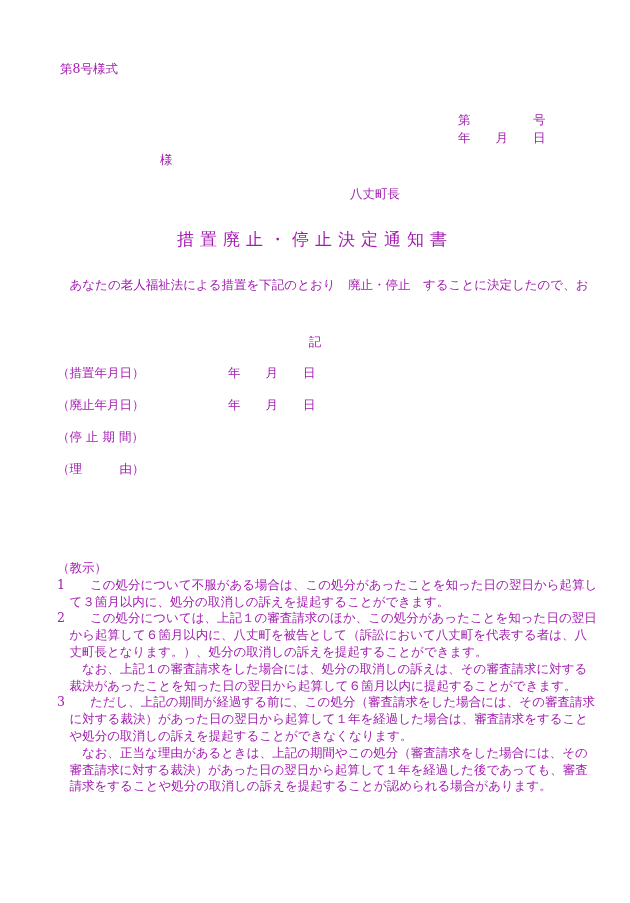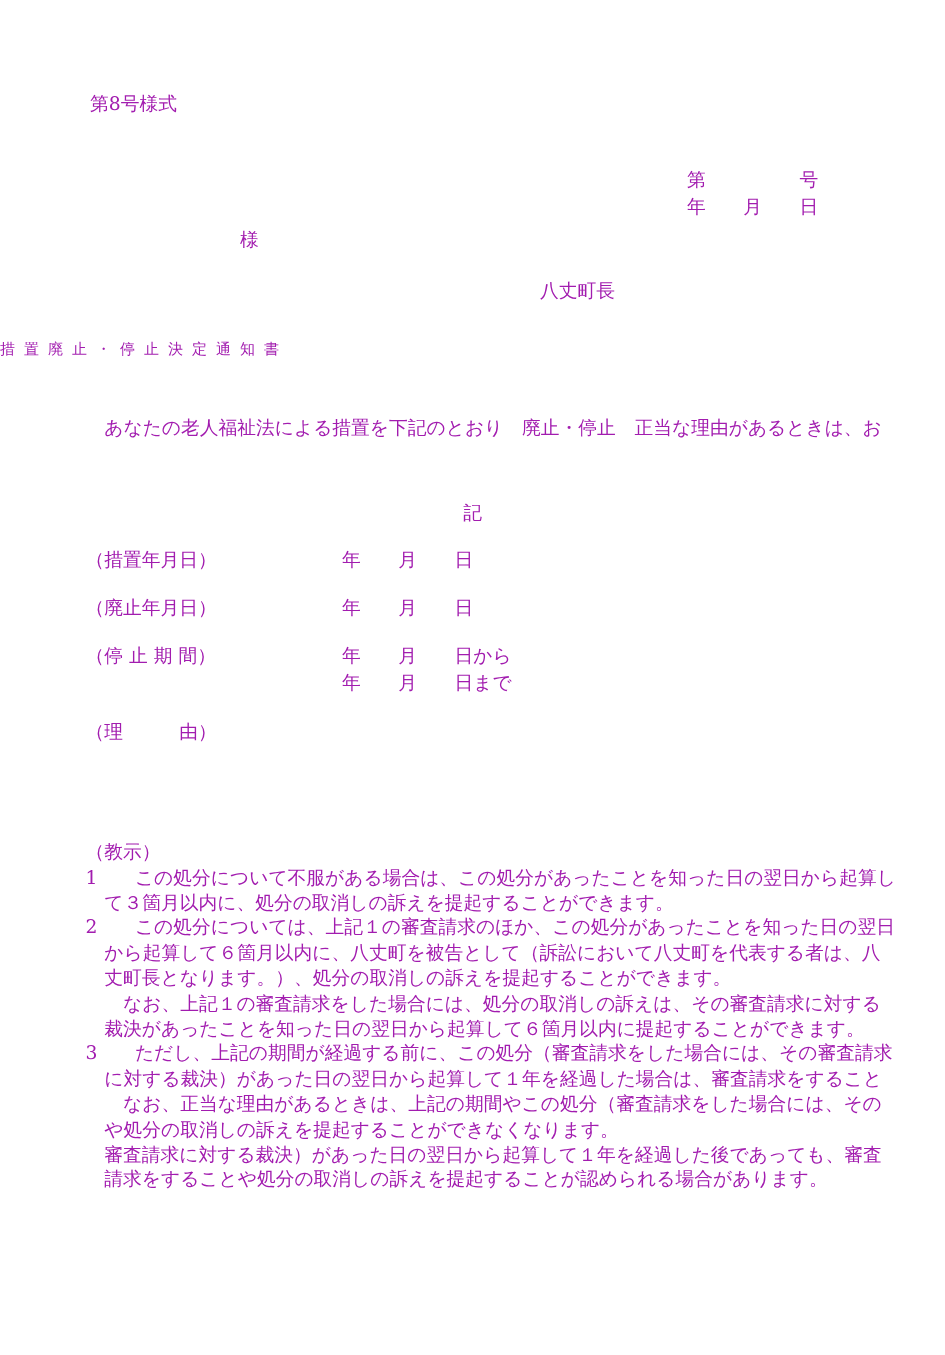--- a/index.html
+++ b/index.html
@@ -34,30 +34,31 @@
     line-height: 18px;
     margin-top: 20px;
   }
   .recipient {
     position: absolute;
     left: 160px;
     top: 151px;
   }
   .sender {
     position: absolute;
-    left: 360px;
+    left: 350px;
     top: 185px;
   }
   .doc-title {
     position: absolute;
     left: 0;
     right: 0;
     top: 227px;
     margin: 0;
-    font-size: 10px;
+    text-align: center;
+    font-size: 17px;
     font-weight: normal;
     letter-spacing: 6px;
   }
   .body-para {
     position: absolute;
     left: 57px;
     top: 276px;
     line-height: 18.5px;
   }
   .record-marker {
@@ -104,62 +105,58 @@
     <div class="nowrap">年　　月　　日</div>
   </div>
 
   <div class="recipient nowrap">様</div>
 
   <div class="sender nowrap">八丈町長</div>
 
   <h1 class="doc-title nowrap">措置廃止・停止決定通知書</h1>
 
   <div class="body-para">
-    <div class="nowrap">　あなたの老人福祉法による措置を下記のとおり　廃止・停止　正当な理由があるときは、お</div>
+    <div class="nowrap">　あなたの老人福祉法による措置を下記のとおり　廃止・停止　することに決定したので、お</div>
   </div>
 
   <div class="record-marker">記</div>
 
   <div class="details">
 
 
     <div class="detail-row">
       <span class="detail-label nowrap">（措置年月日）</span>
       <span class="detail-value">年　　月　　日</span>
     </div>
 
     <div class="detail-row">
       <span class="detail-label nowrap">（廃止年月日）</span>
       <span class="detail-value">年　　月　　日</span>
     </div>
 
     <div class="detail-row">
       <span class="detail-label nowrap">（停 止 期 間）</span>
-      <span class="detail-value">
-        <div>年　　月　　日から</div>
-        <div>年　　月　　日まで</div>
-      </span>
     </div>
 
     <div class="detail-row row-reason">
       <span class="detail-label nowrap">（理　　　由）</span>
     </div>
 
   </div>
 
   <div class="advice">
     <div class="advice-line">（教示）</div>
     <div class="advice-line">1　　この処分について不服がある場合は、この処分があったことを知った日の翌日から起算し</div>
     <div class="advice-line">　て３箇月以内に、処分の取消しの訴えを提起することができます。</div>
     <div class="advice-line">2　　この処分については、上記１の審査請求のほか、この処分があったことを知った日の翌日</div>
     <div class="advice-line">　から起算して６箇月以内に、八丈町を被告として（訴訟において八丈町を代表する者は、八</div>
     <div class="advice-line">　丈町長となります。）、処分の取消しの訴えを提起することができます。</div>
     <div class="advice-line">　　なお、上記１の審査請求をした場合には、処分の取消しの訴えは、その審査請求に対する</div>
     <div class="advice-line">　裁決があったことを知った日の翌日から起算して６箇月以内に提起することができます。</div>
     <div class="advice-line">3　　ただし、上記の期間が経過する前に、この処分（審査請求をした場合には、その審査請求</div>
     <div class="advice-line">　に対する裁決）があった日の翌日から起算して１年を経過した場合は、審査請求をすること</div>
+    <div class="advice-line">　や処分の取消しの訴えを提起することができなくなります。</div>
     <div class="advice-line">　　なお、正当な理由があるときは、上記の期間やこの処分（審査請求をした場合には、その</div>
-    <div class="advice-line">　や処分の取消しの訴えを提起することができなくなります。</div>
     <div class="advice-line">　審査請求に対する裁決）があった日の翌日から起算して１年を経過した後であっても、審査</div>
     <div class="advice-line">　請求をすることや処分の取消しの訴えを提起することが認められる場合があります。</div>
   </div>
 
 </div>
 
 </body></html>

